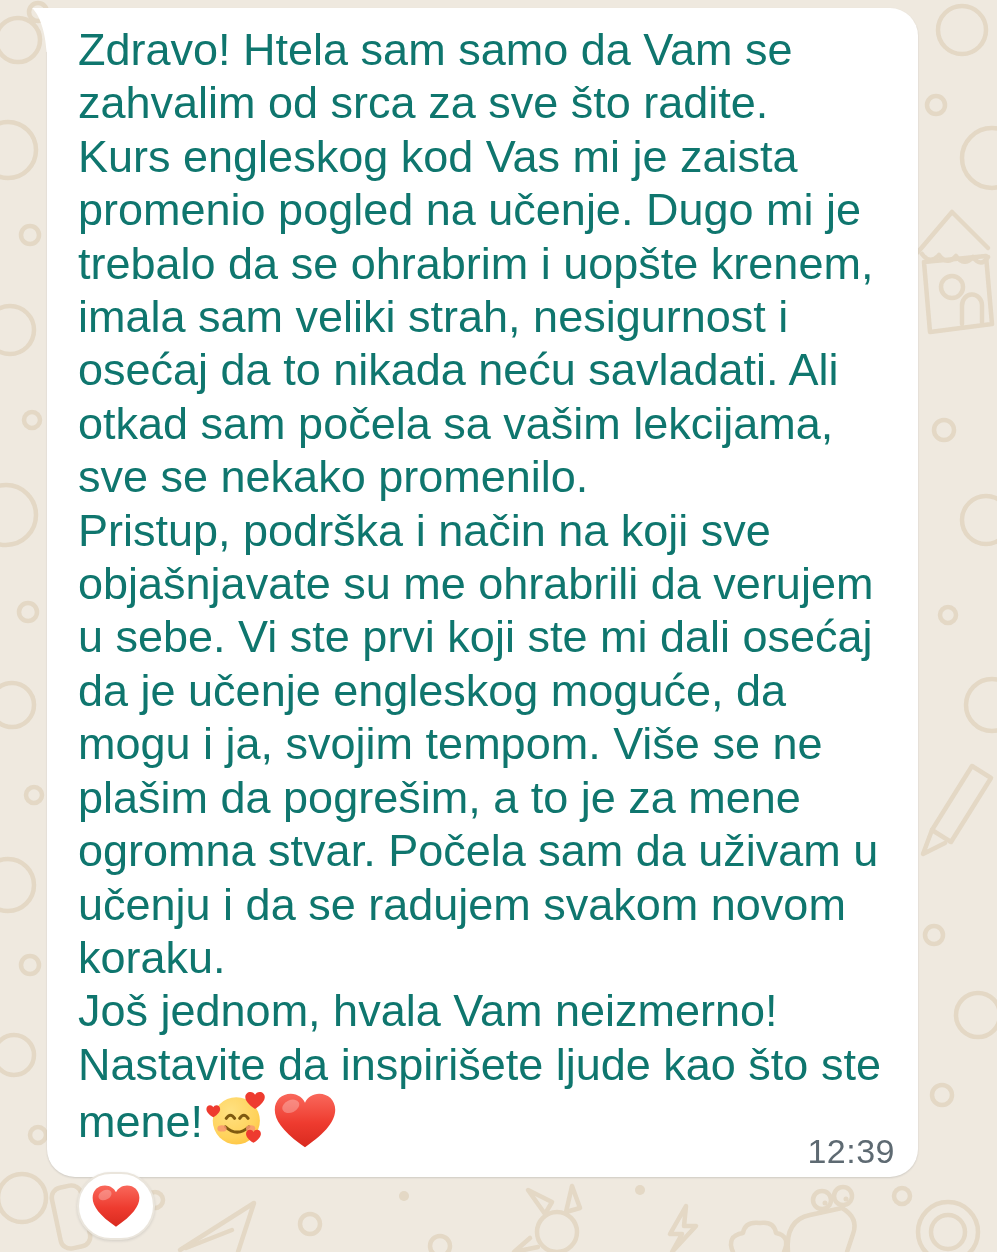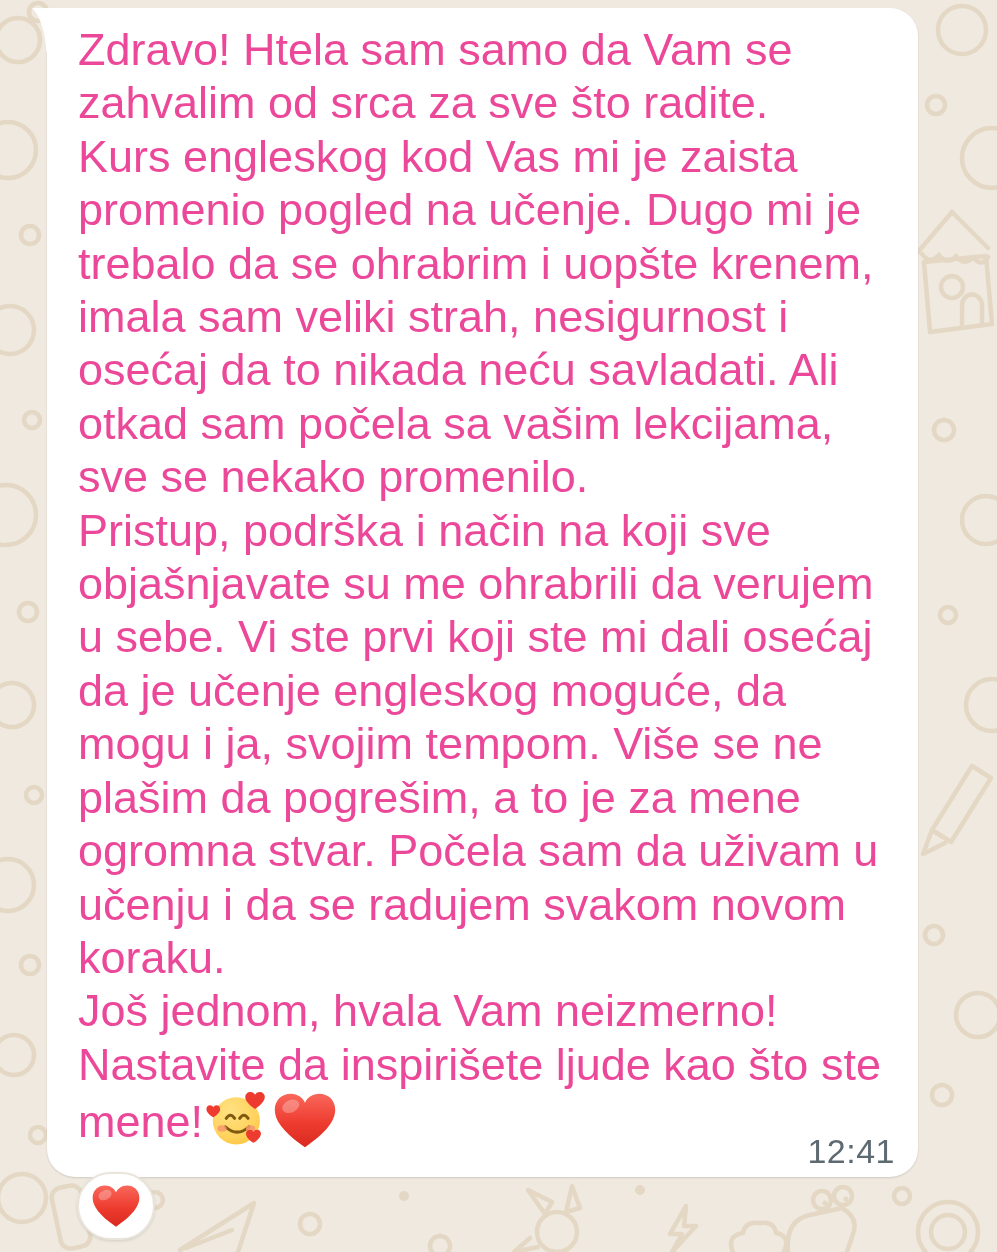--- a/index.html
+++ b/index.html
@@ -11,21 +11,21 @@
   .wallpaper{position:absolute;left:0;top:0;width:997px;height:1252px;pointer-events:none;}
   .bubble{
     position:absolute;left:47px;top:8px;width:871px;height:1169px;
     background:#FFFFFF;
     border-radius:0 28px 28px 28px;
     box-shadow:0 1px 2px rgba(11,20,26,.14);
   }
   .tail{position:absolute;left:-15px;top:0;width:16px;height:44px;display:block;}
   .msg{
     padding:15px 26px 0 31px;
-    font-size:45px;line-height:53.4px;color:#ec4899;
+    font-size:45px;line-height:53.4px;color:#0f766e;
     letter-spacing:0;
   }
   .msg-text{white-space:pre-line;}
   .emoji{display:inline-block;vertical-align:-12px;margin-left:3px;}
   .emoji svg{display:block;}
   .time{
     position:absolute;right:23px;bottom:9px;
     font-size:34px;line-height:34px;color:#5E6A72;letter-spacing:.5px;
   }
   .reaction{
@@ -156,21 +156,21 @@
           <ellipse cx="53" cy="44" rx="5.5" ry="3.8" fill="#F8966F" opacity="0.85"></ellipse>
           <use href="#heart-shape" fill="#EE3B2F" transform="translate(46 0) scale(0.68)"></use>
           <use href="#heart-shape" fill="#EE3B2F" transform="translate(0 16) scale(0.48)"></use>
           <use href="#heart-shape" fill="#EE3B2F" transform="translate(47 45) scale(0.52)"></use>
         </svg></span><span class="emoji"><svg width="64" height="57" viewBox="0 0 36 32">
           <use href="#heart-shape" fill="url(#heart-grad)"></use>
           <ellipse cx="10" cy="8" rx="5" ry="3.5" fill="#FFFFFF" opacity="0.28" transform="rotate(-25 10 8)"></ellipse>
         </svg></span>
     </div>
 
-    <div class="time">12:41</div>
+    <div class="time">12:39</div>
   </div>
 
   <div class="reaction">
     <svg width="50" height="44" viewBox="0 0 36 32">
       <use href="#heart-shape" fill="url(#heart-grad)"></use>
       <ellipse cx="10" cy="8" rx="5" ry="3.5" fill="#FFFFFF" opacity="0.28" transform="rotate(-25 10 8)"></ellipse>
     </svg>
   </div>
 
 </div>

